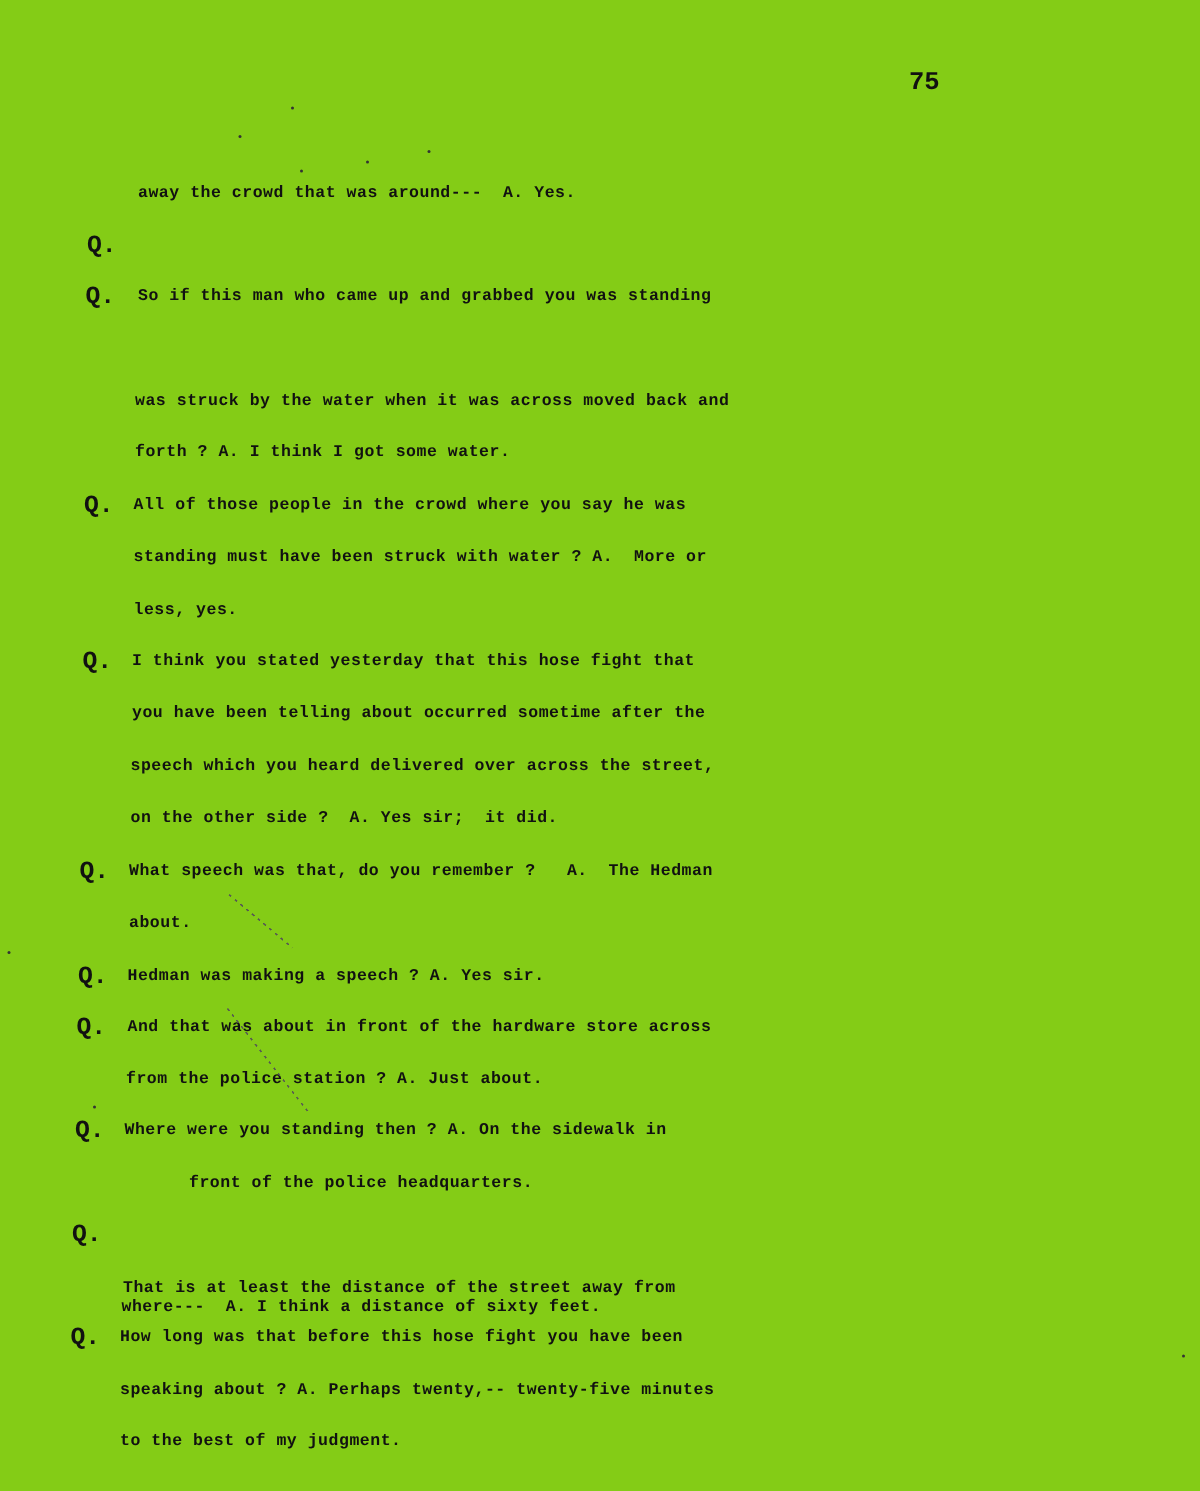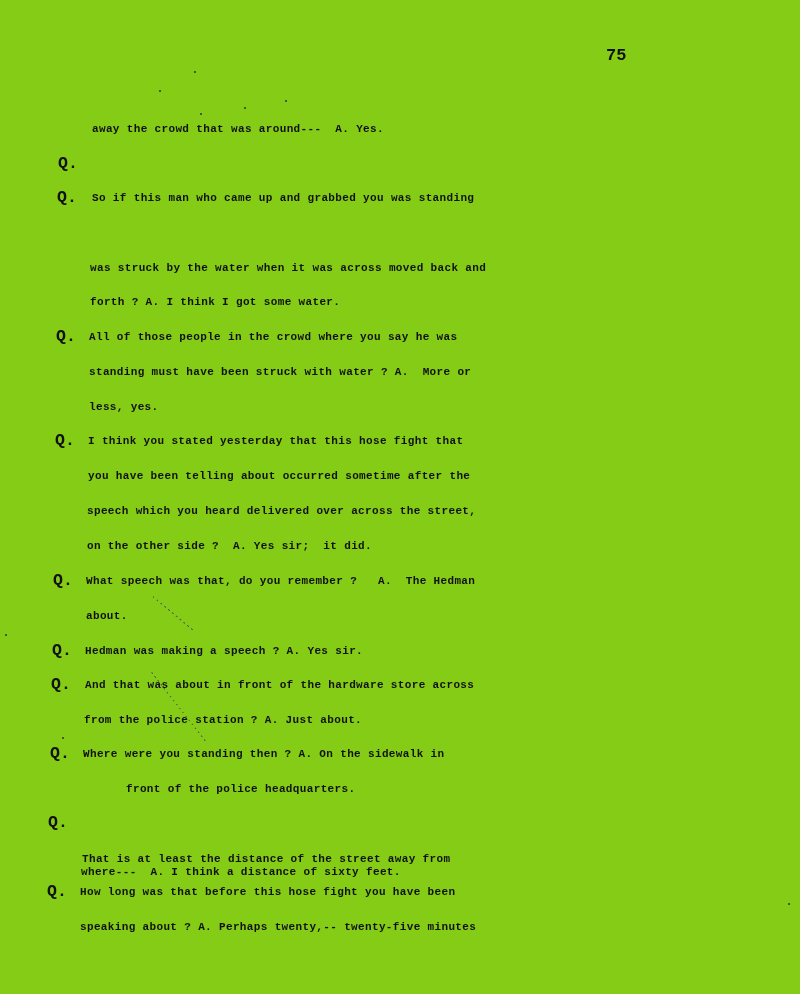--- a/index.html
+++ b/index.html
@@ -113,20 +113,21 @@
   <div class="marker" style="left:48px; top:813px;">Q.</div>
   <div class="line" style="left:82px; top:813px;margin-top:36px;">That is at least the distance of the street away from</div>
 
   <div class="line" style="left:81px; top:848px;margin-top:14px;">where---  A. I think a distance of sixty feet.</div>
 
   <div class="marker" style="left:47px; top:882px;">Q.</div>
   <div class="line" style="left:80px; top:917px;">speaking about ? A. Perhaps twenty,-- twenty-five minutes</div>
 
   <div class="line" style="left:80px; top:882px;">How long was that before this hose fight you have been</div>
 
+  <div class="line" style="left:80px; top:951px;">to the best of my judgment.</div>
 
   <div class="speck" style="left:194px; top:71px;"></div>
   <div class="speck" style="left:159px; top:90px;"></div>
   <div class="speck" style="left:285px; top:100px;"></div>
   <div class="speck" style="left:244px; top:107px;"></div>
   <div class="speck" style="left:200px; top:113px;"></div>
   <div class="speck" style="left:5px; top:634px;"></div>
   <div class="speck" style="left:62px; top:737px;"></div>
   <div class="speck" style="left:788px; top:903px;"></div>
   <div class="scratch" style="left:153px; top:596px; width:55px; transform:rotate(40deg);"></div>

